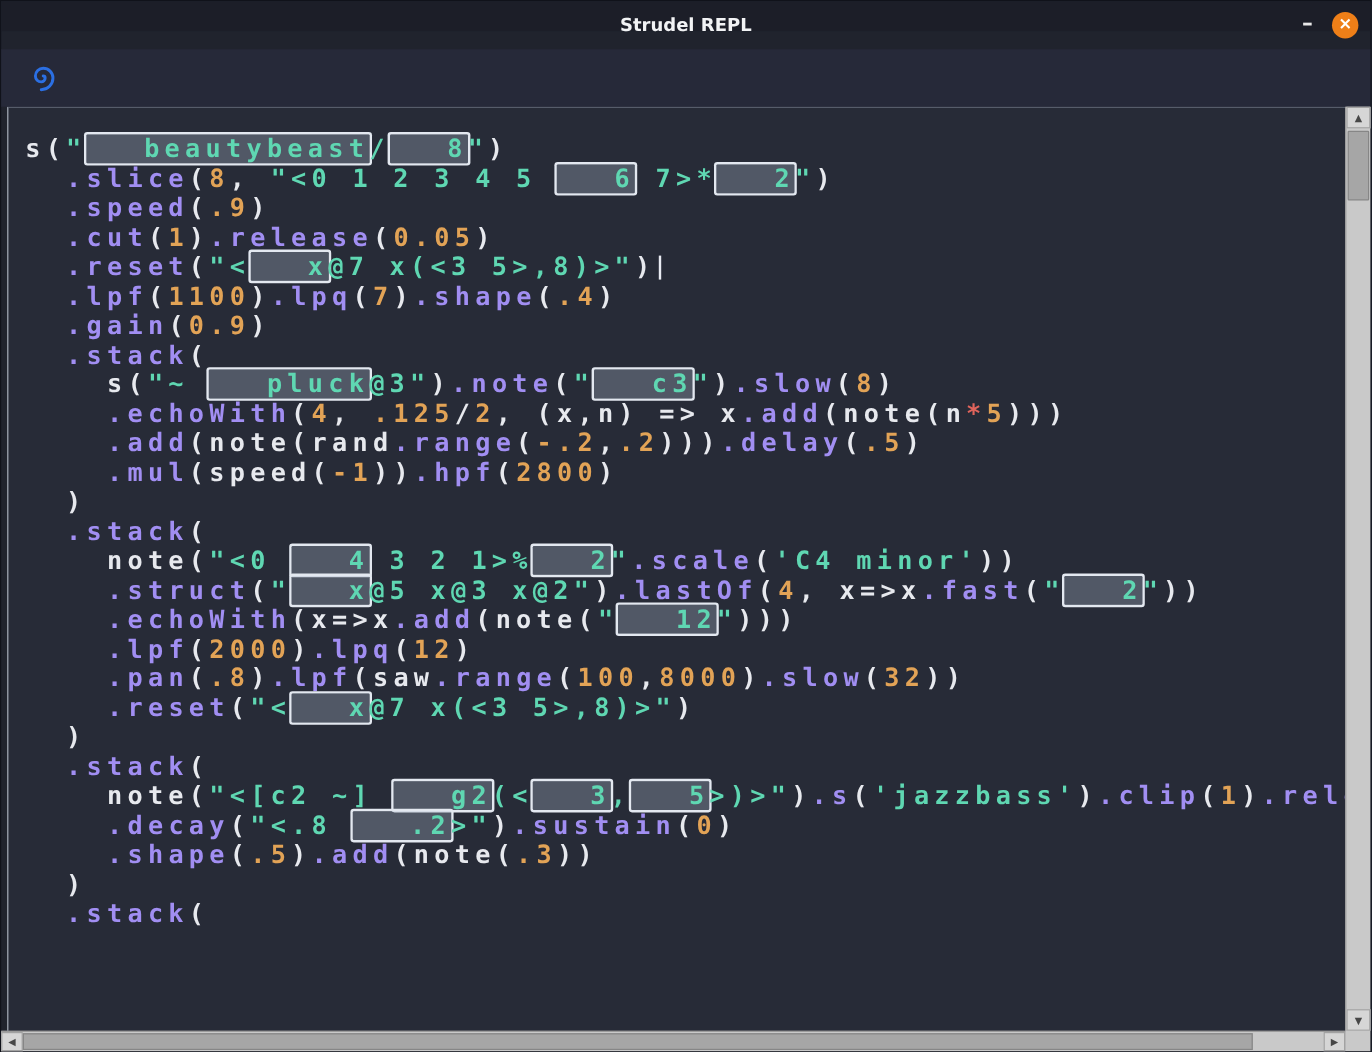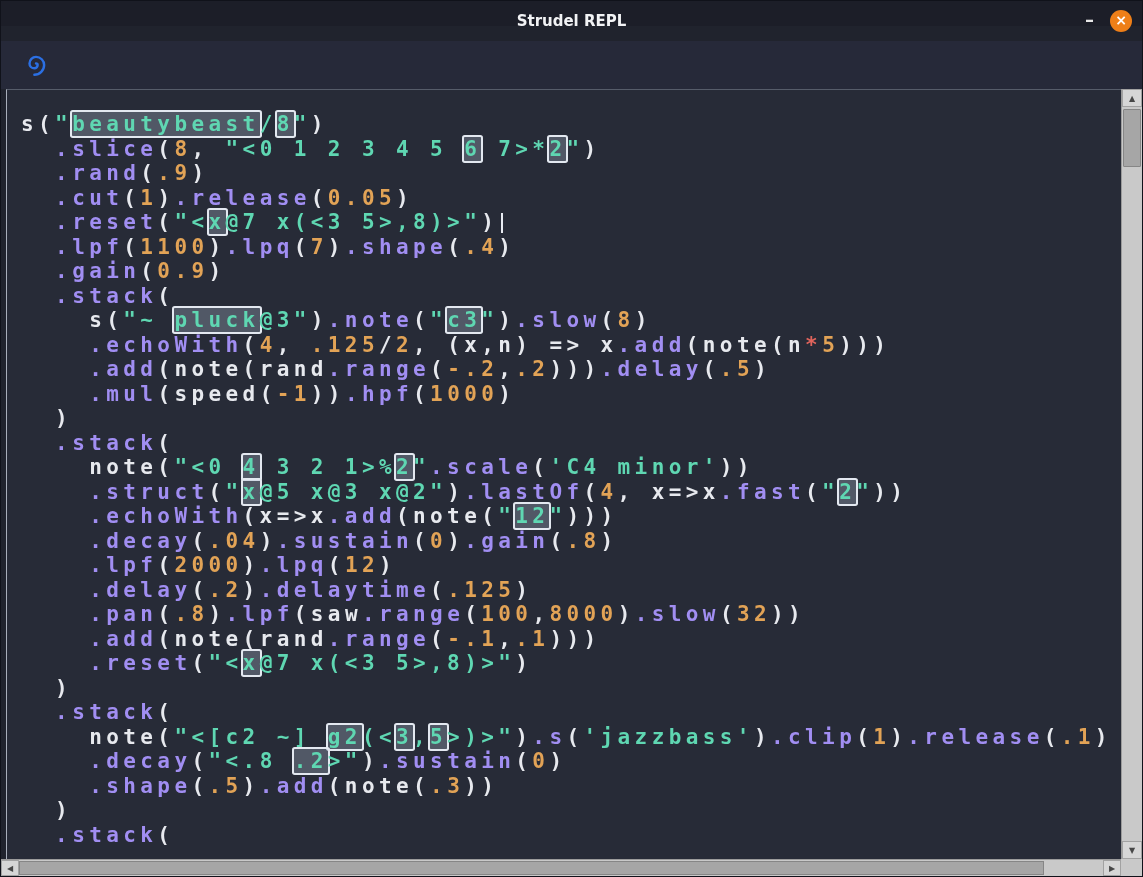--- a/index.html
+++ b/index.html
@@ -34,21 +34,21 @@
     padding: 22px 0 0 14px; overflow: hidden; cursor: text;
     font-family: "DejaVu Sans Mono", "Liberation Mono", monospace;
     font-weight: bold; font-size: 21px; letter-spacing: 4.4px;
   }
   .code-line { height: 24.5px; line-height: 24.5px; white-space: pre; }
   .c-p { color: var(--text-plain, #e7e9ee); }
   .c-s { color: var(--text-string, #5fd7b2); }
   .c-f { color: var(--text-function, #a18ef2); }
   .c-n { color: var(--text-number, #e2a356); }
   .c-o { color: var(--text-operator, #e0645c); }
-  .c-h { background: var(--highlight-fill, rgba(170,184,202,0.32)); box-shadow: 0 0 0 2px var(--highlight-outline, #e3e8f0); border-radius: 1px; }
+  .c-h { background: var(--highlight-fill, rgba(170,184,202,0.32)); box-shadow: 0 0 0 2px var(--highlight-outline, #e3e8f0); border-radius: 1px; padding-left: 48px; }
   .caret { display: inline-block; width: 2px; height: 20px; background: #e8ebf2; vertical-align: middle; margin-left: 3px; }
   .vscroll { position: absolute; top: 88px; right: 0; width: 21px; bottom: 17px; background: var(--scroll-track, #c9c9c9); border-left: 1px solid #9b9b9b; }
   .hscroll { position: absolute; left: 0; bottom: 0; height: 17px; right: 21px; background: var(--scroll-track, #c9c9c9); border-top: 1px solid #9b9b9b; }
   .sbtn { position: absolute; background: var(--scroll-button, #d6d6d6); border: 1px solid #a2a2a2; display: flex; align-items: center; justify-content: center; }
   .sbtn .arrow { font-size: 8px; color: var(--scroll-arrow, #474747); font-family: "DejaVu Sans", sans-serif; }
   .sbtn.up { top: 0; left: 0; right: 0; height: 18px; }
   .sbtn.down { bottom: 0; left: 0; right: 0; height: 18px; }
   .sbtn.left { left: 0; top: 0; bottom: 0; width: 18px; }
   .sbtn.right { right: 0; top: 0; bottom: 0; width: 18px; }
   .vthumb { position: absolute; top: 20px; left: 1px; right: 1px; height: 58px; background: var(--scroll-thumb, #a6a6a6); border: 1px solid #868686; border-radius: 1px; }
@@ -70,40 +70,37 @@
     <span class="logo">
       <svg width="26" height="26" viewBox="0 0 32 32">
         <path d="M16 16 m0 -2 a2 2 0 0 1 2 2 a4 4 0 0 1 -4 4 a6 6 0 0 1 -6 -6 a8 8 0 0 1 8 -8 a10 10 0 0 1 10 10 a12 12 0 0 1 -12 12" fill="none" stroke="#2b6fe3" stroke-width="3" stroke-linecap="round"></path>
       </svg>
     </span>
   </div>
 
   <div class="editor" id="code-area">
       <div class="code-line"><span class="c-p">s(</span><span class="c-s">"</span><span class="c-s c-h">beautybeast</span><span class="c-s">/</span><span class="c-s c-h">8</span><span class="c-s">"</span><span class="c-p">)</span></div>
       <div class="code-line"><span class="c-p">  </span><span class="c-f">.slice</span><span class="c-p">(</span><span class="c-n">8</span><span class="c-p">, </span><span class="c-s">"&lt;0 1 2 3 4 5 </span><span class="c-s c-h">6</span><span class="c-s"> 7&gt;*</span><span class="c-s c-h">2</span><span class="c-s">"</span><span class="c-p">)</span></div>
-      <div class="code-line"><span class="c-p">  </span><span class="c-f">.rand</span><span class="c-p">(</span><span class="c-n">.9</span><span class="c-p">)</span></div>
+      <div class="code-line"><span class="c-p">  </span><span class="c-f">.speed</span><span class="c-p">(</span><span class="c-n">.9</span><span class="c-p">)</span></div>
       <div class="code-line"><span class="c-p">  </span><span class="c-f">.cut</span><span class="c-p">(</span><span class="c-n">1</span><span class="c-p">)</span><span class="c-f">.release</span><span class="c-p">(</span><span class="c-n">0.05</span><span class="c-p">)</span></div>
       <div class="code-line"><span class="c-p">  </span><span class="c-f">.reset</span><span class="c-p">(</span><span class="c-s">"&lt;</span><span class="c-s c-h">x</span><span class="c-s">@7 x(&lt;3 5&gt;,8)&gt;</span><span class="c-s">"</span><span class="c-p">)</span><span class="caret"></span></div>
       <div class="code-line"><span class="c-p">  </span><span class="c-f">.lpf</span><span class="c-p">(</span><span class="c-n">1100</span><span class="c-p">)</span><span class="c-f">.lpq</span><span class="c-p">(</span><span class="c-n">7</span><span class="c-p">)</span><span class="c-f">.shape</span><span class="c-p">(</span><span class="c-n">.4</span><span class="c-p">)</span></div>
       <div class="code-line"><span class="c-p">  </span><span class="c-f">.gain</span><span class="c-p">(</span><span class="c-n">0.9</span><span class="c-p">)</span></div>
       <div class="code-line"><span class="c-p">  </span><span class="c-f">.stack</span><span class="c-p">(</span></div>
       <div class="code-line"><span class="c-p">    s(</span><span class="c-s">"~ </span><span class="c-s c-h">pluck</span><span class="c-s">@3</span><span class="c-s">"</span><span class="c-p">)</span><span class="c-f">.note</span><span class="c-p">(</span><span class="c-s">"</span><span class="c-s c-h">c3</span><span class="c-s">"</span><span class="c-p">)</span><span class="c-f">.slow</span><span class="c-p">(</span><span class="c-n">8</span><span class="c-p">)</span></div>
       <div class="code-line"><span class="c-p">    </span><span class="c-f">.echoWith</span><span class="c-p">(</span><span class="c-n">4</span><span class="c-p">, </span><span class="c-n">.125</span><span class="c-p">/</span><span class="c-n">2</span><span class="c-p">, (x,n) =&gt; x</span><span class="c-f">.add</span><span class="c-p">(note(n</span><span class="c-o">*</span><span class="c-n">5</span><span class="c-p">)))</span></div>
       <div class="code-line"><span class="c-p">    </span><span class="c-f">.add</span><span class="c-p">(note(rand</span><span class="c-f">.range</span><span class="c-p">(</span><span class="c-n">-.2</span><span class="c-p">,</span><span class="c-n">.2</span><span class="c-p">)))</span><span class="c-f">.delay</span><span class="c-p">(</span><span class="c-n">.5</span><span class="c-p">)</span></div>
-      <div class="code-line"><span class="c-p">    </span><span class="c-f">.mul</span><span class="c-p">(speed(</span><span class="c-n">-1</span><span class="c-p">))</span><span class="c-f">.hpf</span><span class="c-p">(</span><span class="c-n">1000</span><span class="c-p">)</span></div>
+      <div class="code-line"><span class="c-p">    </span><span class="c-f">.mul</span><span class="c-p">(speed(</span><span class="c-n">-1</span><span class="c-p">))</span><span class="c-f">.hpf</span><span class="c-p">(</span><span class="c-n">2800</span><span class="c-p">)</span></div>
       <div class="code-line"><span class="c-p">  )</span></div>
       <div class="code-line"><span class="c-p">  </span><span class="c-f">.stack</span><span class="c-p">(</span></div>
       <div class="code-line"><span class="c-p">    note(</span><span class="c-s">"&lt;0 </span><span class="c-s c-h">4</span><span class="c-s"> 3 2 1&gt;%</span><span class="c-s c-h">2</span><span class="c-s">"</span><span class="c-f">.scale</span><span class="c-p">(</span><span class="c-s">'C4 minor'</span><span class="c-p">))</span></div>
       <div class="code-line"><span class="c-p">    </span><span class="c-f">.struct</span><span class="c-p">(</span><span class="c-s">"</span><span class="c-s c-h">x</span><span class="c-s">@5 x@3 x@2</span><span class="c-s">"</span><span class="c-p">)</span><span class="c-f">.lastOf</span><span class="c-p">(</span><span class="c-n">4</span><span class="c-p">, x=&gt;x</span><span class="c-f">.fast</span><span class="c-p">(</span><span class="c-s">"</span><span class="c-s c-h">2</span><span class="c-s">"</span><span class="c-p">))</span></div>
       <div class="code-line"><span class="c-p">    </span><span class="c-f">.echoWith</span><span class="c-p">(x=&gt;x</span><span class="c-f">.add</span><span class="c-p">(note(</span><span class="c-s">"</span><span class="c-s c-h">12</span><span class="c-s">"</span><span class="c-p">)))</span></div>
-      <div class="code-line"><span class="c-p">    </span><span class="c-f">.decay</span><span class="c-p">(</span><span class="c-n">.04</span><span class="c-p">)</span><span class="c-f">.sustain</span><span class="c-p">(</span><span class="c-n">0</span><span class="c-p">)</span><span class="c-f">.gain</span><span class="c-p">(</span><span class="c-n">.8</span><span class="c-p">)</span></div>
       <div class="code-line"><span class="c-p">    </span><span class="c-f">.lpf</span><span class="c-p">(</span><span class="c-n">2000</span><span class="c-p">)</span><span class="c-f">.lpq</span><span class="c-p">(</span><span class="c-n">12</span><span class="c-p">)</span></div>
-      <div class="code-line"><span class="c-p">    </span><span class="c-f">.delay</span><span class="c-p">(</span><span class="c-n">.2</span><span class="c-p">)</span><span class="c-f">.delaytime</span><span class="c-p">(</span><span class="c-n">.125</span><span class="c-p">)</span></div>
       <div class="code-line"><span class="c-p">    </span><span class="c-f">.pan</span><span class="c-p">(</span><span class="c-n">.8</span><span class="c-p">)</span><span class="c-f">.lpf</span><span class="c-p">(saw</span><span class="c-f">.range</span><span class="c-p">(</span><span class="c-n">100</span><span class="c-p">,</span><span class="c-n">8000</span><span class="c-p">)</span><span class="c-f">.slow</span><span class="c-p">(</span><span class="c-n">32</span><span class="c-p">))</span></div>
-      <div class="code-line"><span class="c-p">    </span><span class="c-f">.add</span><span class="c-p">(note(rand</span><span class="c-f">.range</span><span class="c-p">(</span><span class="c-n">-.1</span><span class="c-p">,</span><span class="c-n">.1</span><span class="c-p">)))</span></div>
       <div class="code-line"><span class="c-p">    </span><span class="c-f">.reset</span><span class="c-p">(</span><span class="c-s">"&lt;</span><span class="c-s c-h">x</span><span class="c-s">@7 x(&lt;3 5&gt;,8)&gt;</span><span class="c-s">"</span><span class="c-p">)</span></div>
       <div class="code-line"><span class="c-p">  )</span></div>
       <div class="code-line"><span class="c-p">  </span><span class="c-f">.stack</span><span class="c-p">(</span></div>
       <div class="code-line"><span class="c-p">    note(</span><span class="c-s">"&lt;[c2 ~] </span><span class="c-s c-h">g2</span><span class="c-s">(&lt;</span><span class="c-s c-h">3</span><span class="c-s">,</span><span class="c-s c-h">5</span><span class="c-s">&gt;)&gt;</span><span class="c-s">"</span><span class="c-p">)</span><span class="c-f">.s</span><span class="c-p">(</span><span class="c-s">'jazzbass'</span><span class="c-p">)</span><span class="c-f">.clip</span><span class="c-p">(</span><span class="c-n">1</span><span class="c-p">)</span><span class="c-f">.release</span><span class="c-p">(</span><span class="c-n">.1</span><span class="c-p">)</span></div>
       <div class="code-line"><span class="c-p">    </span><span class="c-f">.decay</span><span class="c-p">(</span><span class="c-s">"&lt;.8 </span><span class="c-s c-h">.2</span><span class="c-s">&gt;</span><span class="c-s">"</span><span class="c-p">)</span><span class="c-f">.sustain</span><span class="c-p">(</span><span class="c-n">0</span><span class="c-p">)</span></div>
       <div class="code-line"><span class="c-p">    </span><span class="c-f">.shape</span><span class="c-p">(</span><span class="c-n">.5</span><span class="c-p">)</span><span class="c-f">.add</span><span class="c-p">(note(</span><span class="c-n">.3</span><span class="c-p">))</span></div>
       <div class="code-line"><span class="c-p">  )</span></div>
       <div class="code-line"><span class="c-p">  </span><span class="c-f">.stack</span><span class="c-p">(</span></div>
     </div>
 

